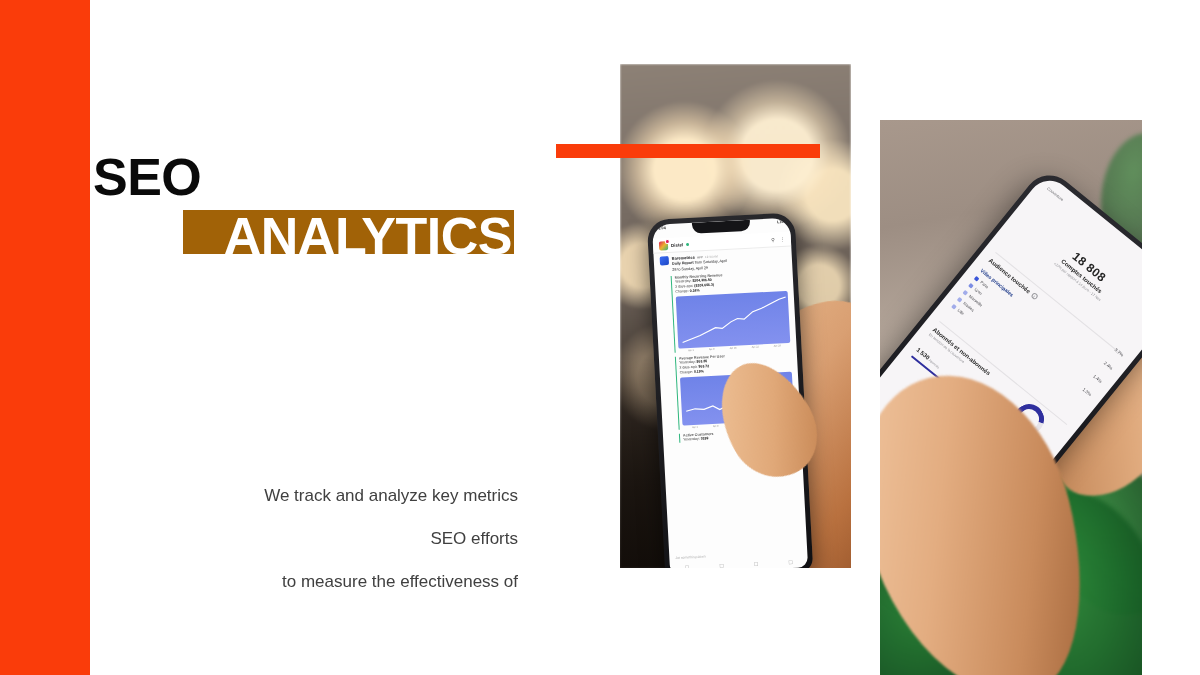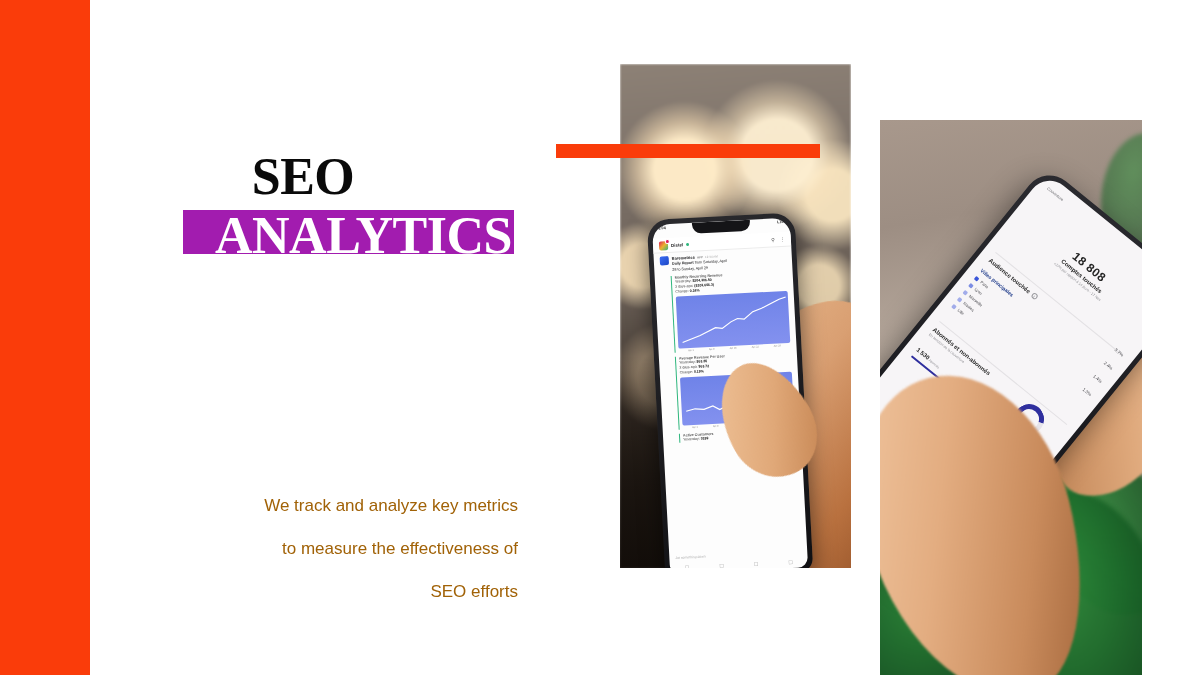--- a/index.html
+++ b/index.html
@@ -13,43 +13,42 @@
     position:absolute; left:0; top:0; width:90px; height:675px;
     background:#FA3C0A;
   }
 
   
   .text-col {
     position:absolute; left:90px; top:0; width:430px; height:675px;
   }
   .title-block {
     position:absolute; right:7px; top:148px; width:420px;
-    text-align:center;
-    font-family:Liberation Serif, serif;
+    text-align:left;
   }
   .title-line {
     font-size:52px; line-height:58px; font-weight:bold;
     letter-spacing:-0.5px; color:#0a0a0a; text-transform:uppercase;
     white-space:nowrap; display:block;
   }
   .hl-wrap { position:relative; margin-top:4px; height:56px; }
   .hl-box {
     position:absolute; left:90px; top:0; right:-1px; height:44px;
-    background:#a21caf; overflow:hidden;
+    background:#a16207; overflow:hidden;
   }
   .hl-text {
     position:absolute; right:2px; top:-3px;
     font-size:52px; line-height:58px; font-weight:bold;
     letter-spacing:-0.5px; color:#ffffff; white-space:nowrap;
   }
 
   .subtitle {
-    position:absolute; right:2px; top:484px; width:420px;
+    position:absolute; right:2px; top:474px; width:420px;
     text-align:right; font-size:17px; line-height:43px;
-    color:#a16207; font-weight:normal;
+    color:#404040; font-weight:normal;
   }
   .subtitle span { display:block; }
 
   
   .accent-rule {
     position:absolute; left:556px; top:144px; width:264px; height:14px;
     background:#FA3C0A; z-index:5;
   }
 
   
@@ -260,22 +259,22 @@
       <span class="title-line">SEO</span>
       <div class="hl-wrap">
         <div class="hl-box">
           <span class="hl-text">ANALYTICS</span>
         </div>
       </div>
     </div>
 
     <div class="subtitle">
       <span>We track and analyze key metrics</span>
+      <span>SEO efforts</span>
       <span>to measure the effectiveness of</span>
-      <span>SEO efforts</span>
     </div>
   </div>
 
   <div class="accent-rule"></div>
 
   <div class="photo photo-1">
     <div class="p1-bg"></div>
     <div class="p1-dark"></div>
     <div class="p1-hand"></div>
 

